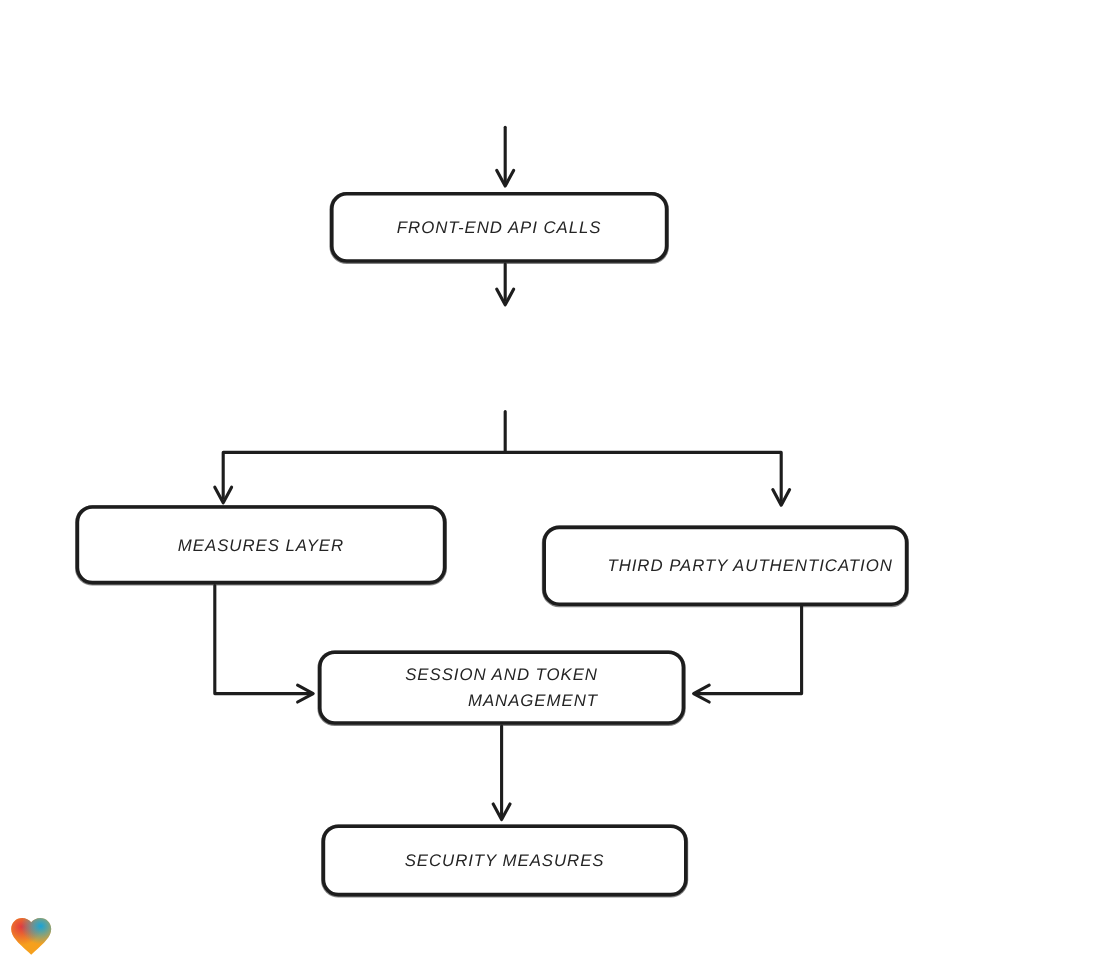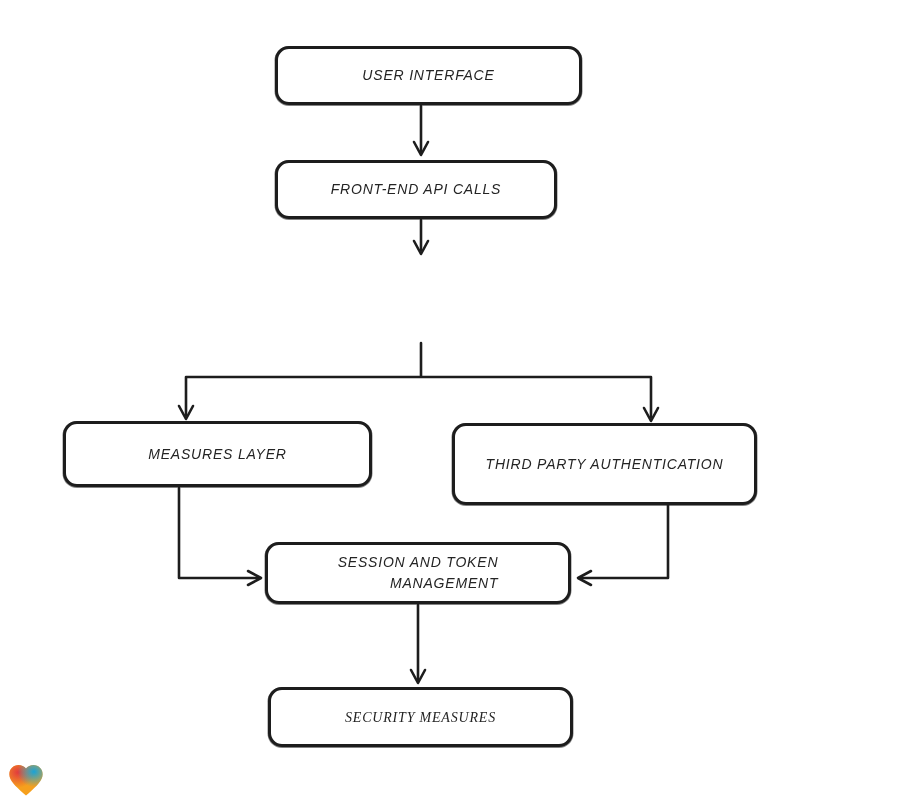--- a/index.html
+++ b/index.html
@@ -48,23 +48,23 @@
     line-height: 1.5;
     color: #242424;
     white-space: pre-line;
     padding: 2px 10px;
   }
   
   .n-ui       { left: 275px; top: 46px;  width: 307px; height: 59px; }
   .n-api      { left: 275px; top: 160px; width: 282px; height: 59px; }
   .n-backend  { left: 276px; top: 257px; width: 305px; height: 85px; }
   .n-db       { left: 63px;  top: 421px; width: 309px; height: 66px; }
-  .n-3p       { left: 452px; top: 423px; width: 305px; height: 82px; }
+  .n-3p       { left: 452px; top: 438px; width: 305px; height: 67px; justify-content: flex-end; }
   .n-session  { left: 265px; top: 542px; width: 306px; height: 62px; text-align: right; }
-  .n-security { left: 268px; top: 687px; width: 305px; height: 60px; font-family: Liberation Serif, serif; }
+  .n-security { left: 268px; top: 687px; width: 305px; height: 60px; }
 
   .logo {
     position: absolute;
     left: 6px; top: 760px;
     width: 40px; height: 40px;
   }
 </style>
 </head>
 <body>
 
@@ -97,23 +97,20 @@
       <path d="M668 489 L668 578 L581 578"></path>
       <path d="M591 571 L578 578 L591 585"></path>
     </g>
 
     <g>
       <path d="M418 605 L418 680"></path>
       <path d="M411 670 L418 683 L425 670"></path>
     </g>
   </svg>
 
-  <div class="node n-ui">
-    <span class="node-label">USER INTERFACE</span>
-  </div>
 
   <div class="node n-api">
     <span class="node-label">FRONT-END API CALLS</span>
   </div>
 
 
   <div class="node n-db">
     <span class="node-label">MEASURES LAYER</span>
   </div>
 

